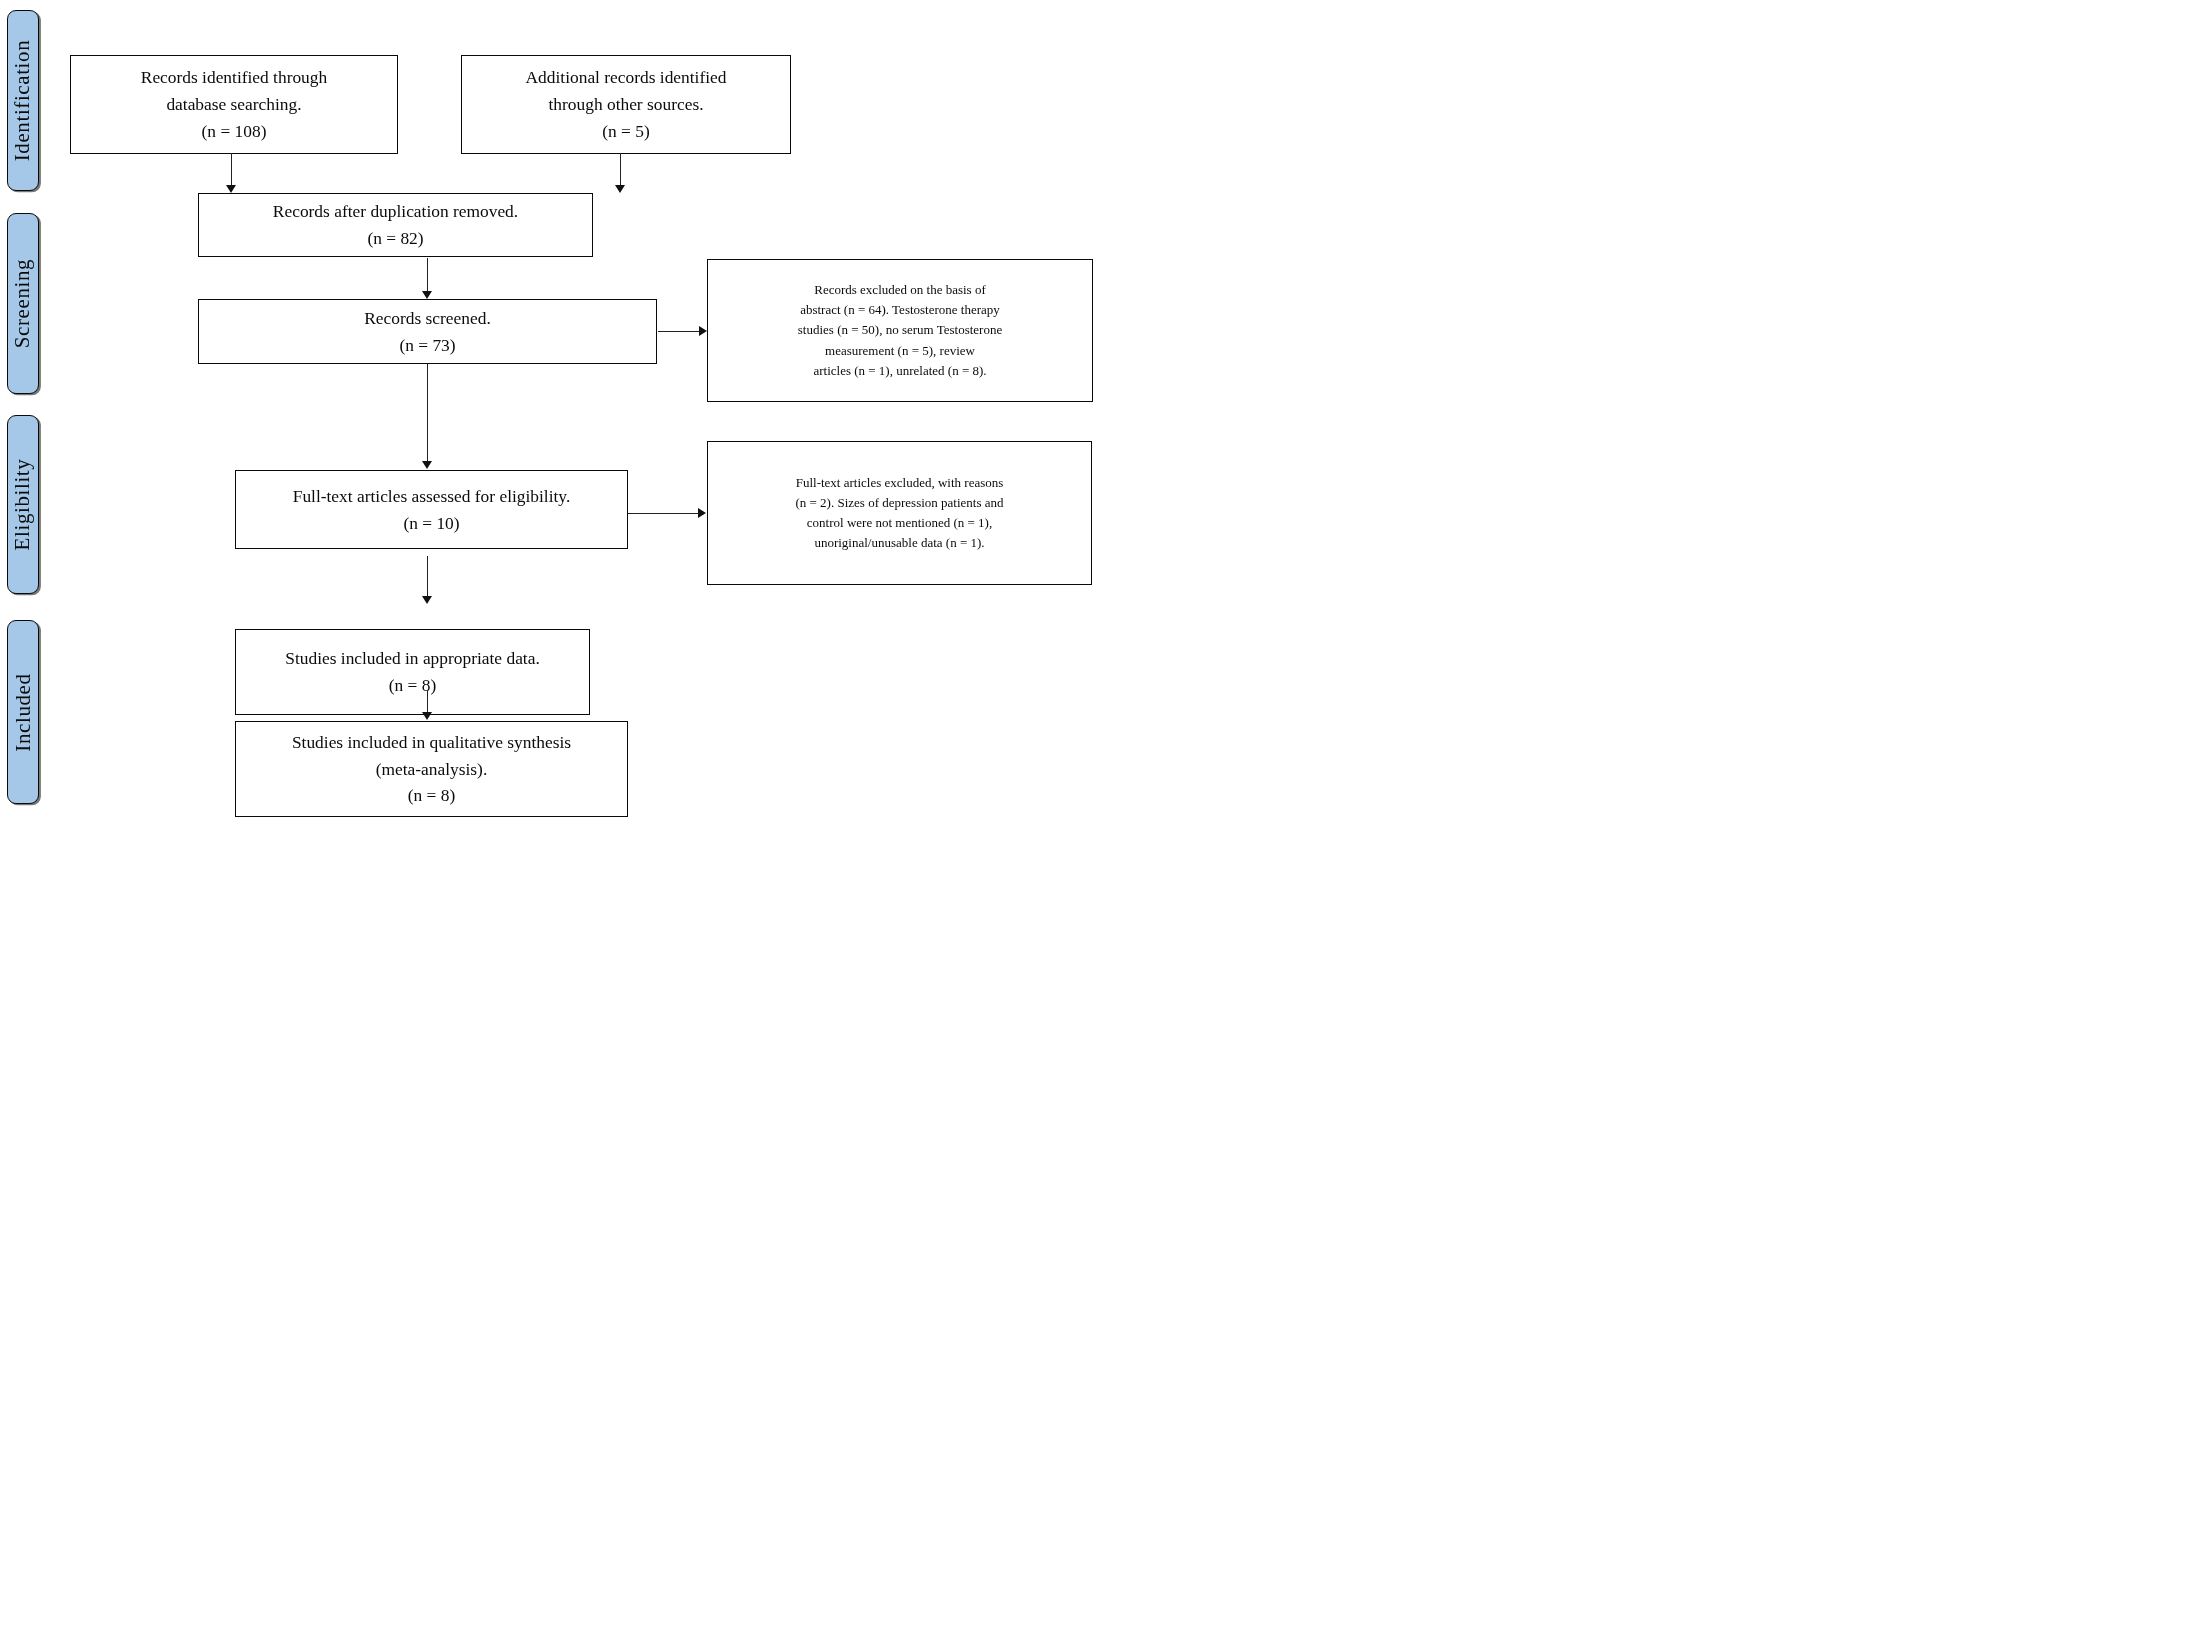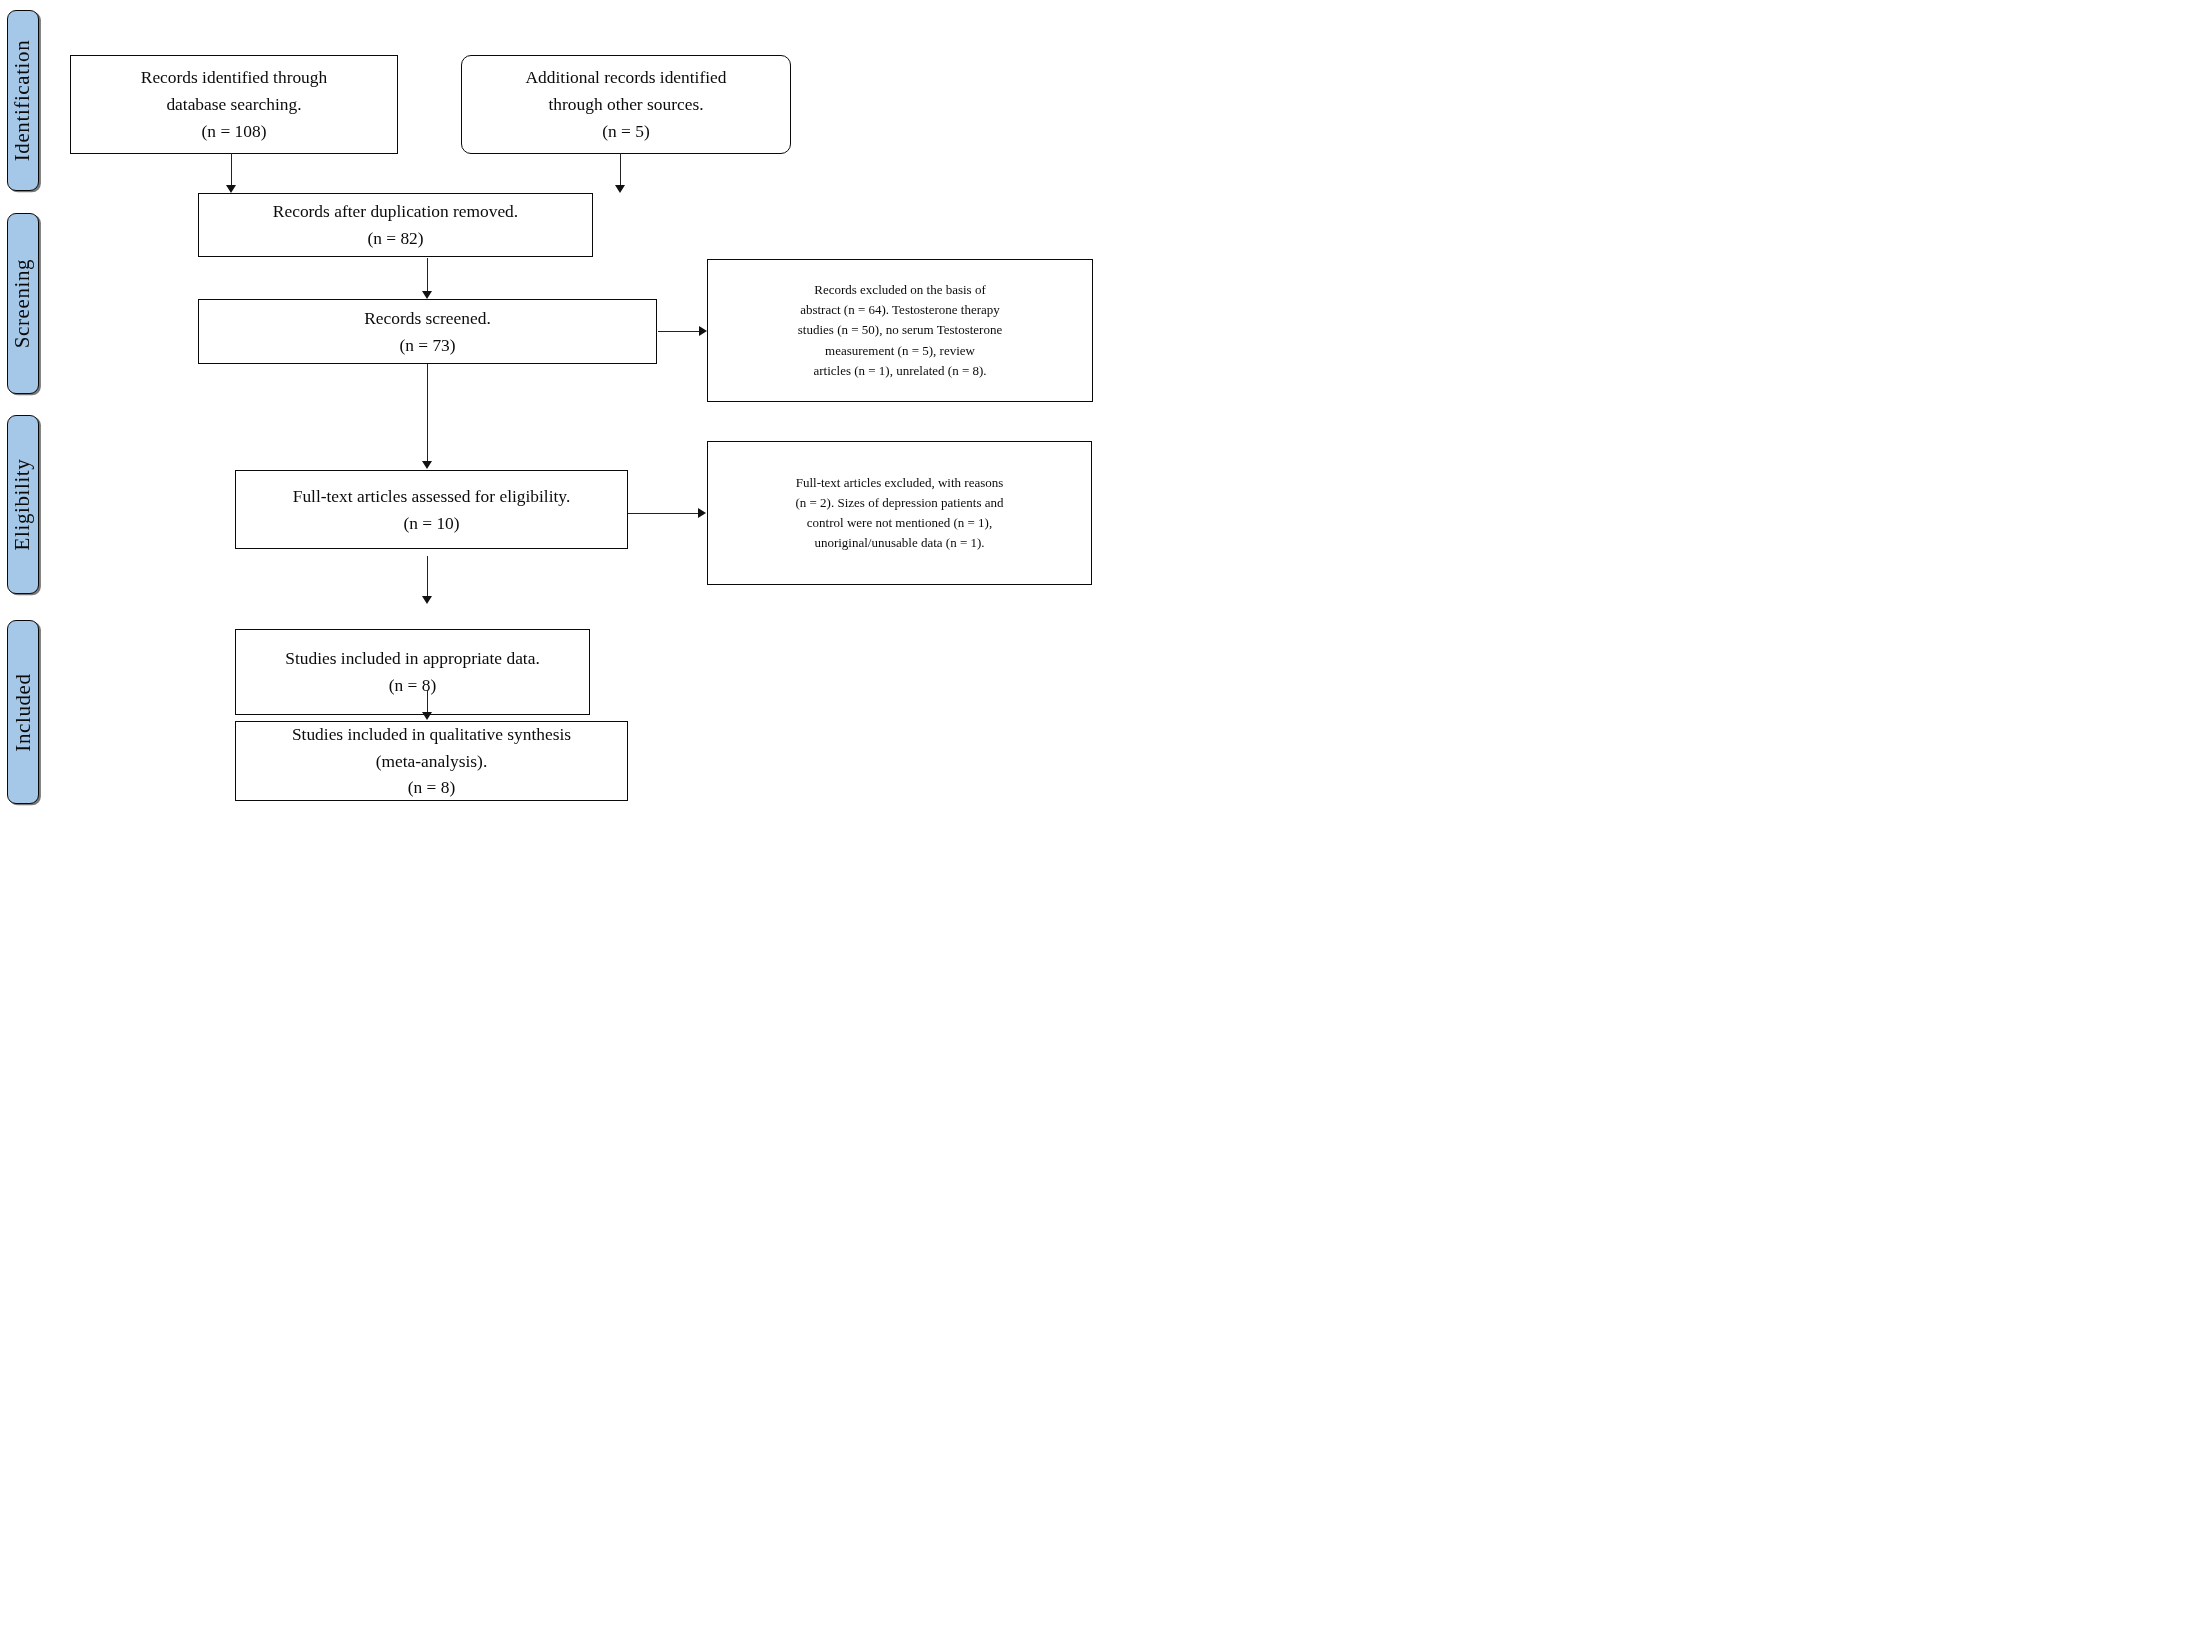--- a/index.html
+++ b/index.html
@@ -111,21 +111,21 @@
   </div>
   <div class="stage" style="top:620px;height:182px;">
     <span>Included</span>
   </div>
 
   <div class="fbox" style="left:70px;top:55px;width:328px;height:99px;">
     <div class="line">Records identified through</div>
     <div class="line">database searching.</div>
     <div class="line">(n = 108)</div>
   </div>
-  <div class="fbox" style="left:461px;top:55px;width:330px;height:99px;border-radius:10px;">
+  <div class="fbox" style="left:461px;top:55px;width:330px;height:99px;">
     <div class="line">Additional records identified</div>
     <div class="line">through other sources.</div>
     <div class="line">(n = 5)</div>
   </div>
 
   <div class="fbox" style="left:198px;top:193px;width:395px;height:64px;">
     <div class="line">Records after duplication removed.</div>
     <div class="line">(n = 82)</div>
   </div>
 
@@ -152,21 +152,21 @@
     <div class="line">(n = 2). Sizes of depression patients and</div>
     <div class="line">control were not mentioned (n = 1),</div>
     <div class="line">unoriginal/unusable data (n = 1).</div>
   </div>
 
   <div class="fbox" style="left:235px;top:605px;width:355px;height:86px;margin-top:24px;">
     <div class="line">Studies included in appropriate data.</div>
     <div class="line">(n = 8)</div>
   </div>
 
-  <div class="fbox" style="left:235px;top:721px;width:393px;height:80px;">
+  <div class="fbox" style="left:235px;top:721px;width:393px;height:96px;">
     <div class="line">Studies included in qualitative synthesis</div>
     <div class="line">(meta-analysis).</div>
     <div class="line">(n = 8)</div>
   </div>
 
   <div class="varrow" style="left:231px;top:153px;height:32px;"></div>
   <div class="varrow" style="left:620px;top:153px;height:32px;"></div>
   <div class="varrow" style="left:427px;top:258px;height:33px;"></div>
   <div class="varrow" style="left:427px;top:364px;height:97px;"></div>
   <div class="varrow" style="left:427px;top:556px;height:40px;"></div>

